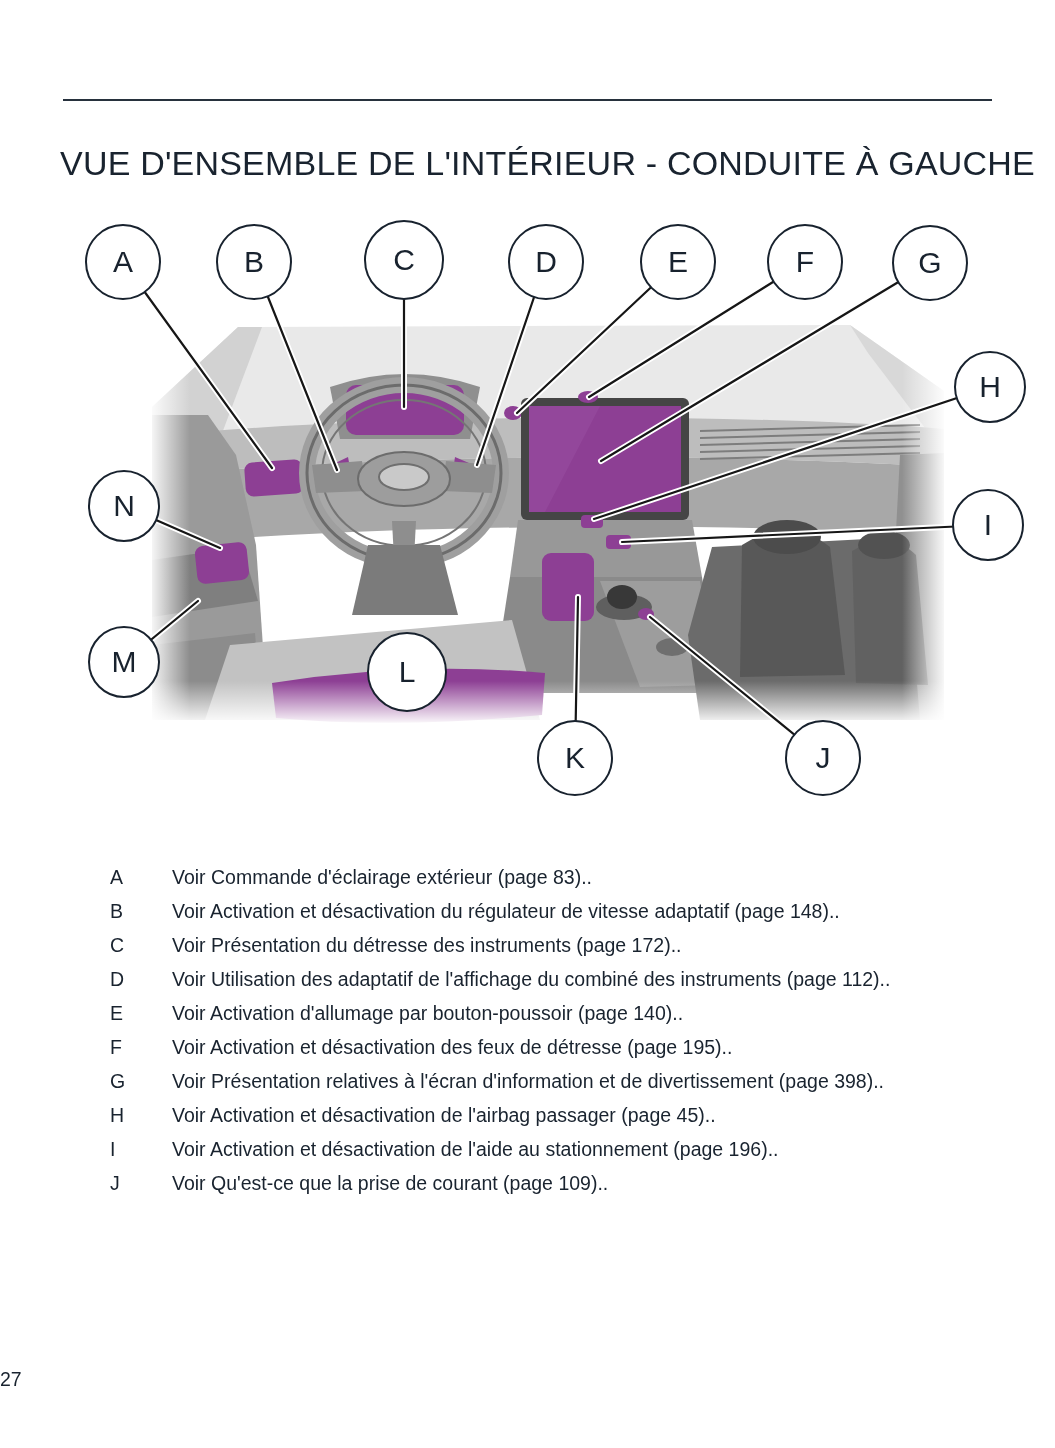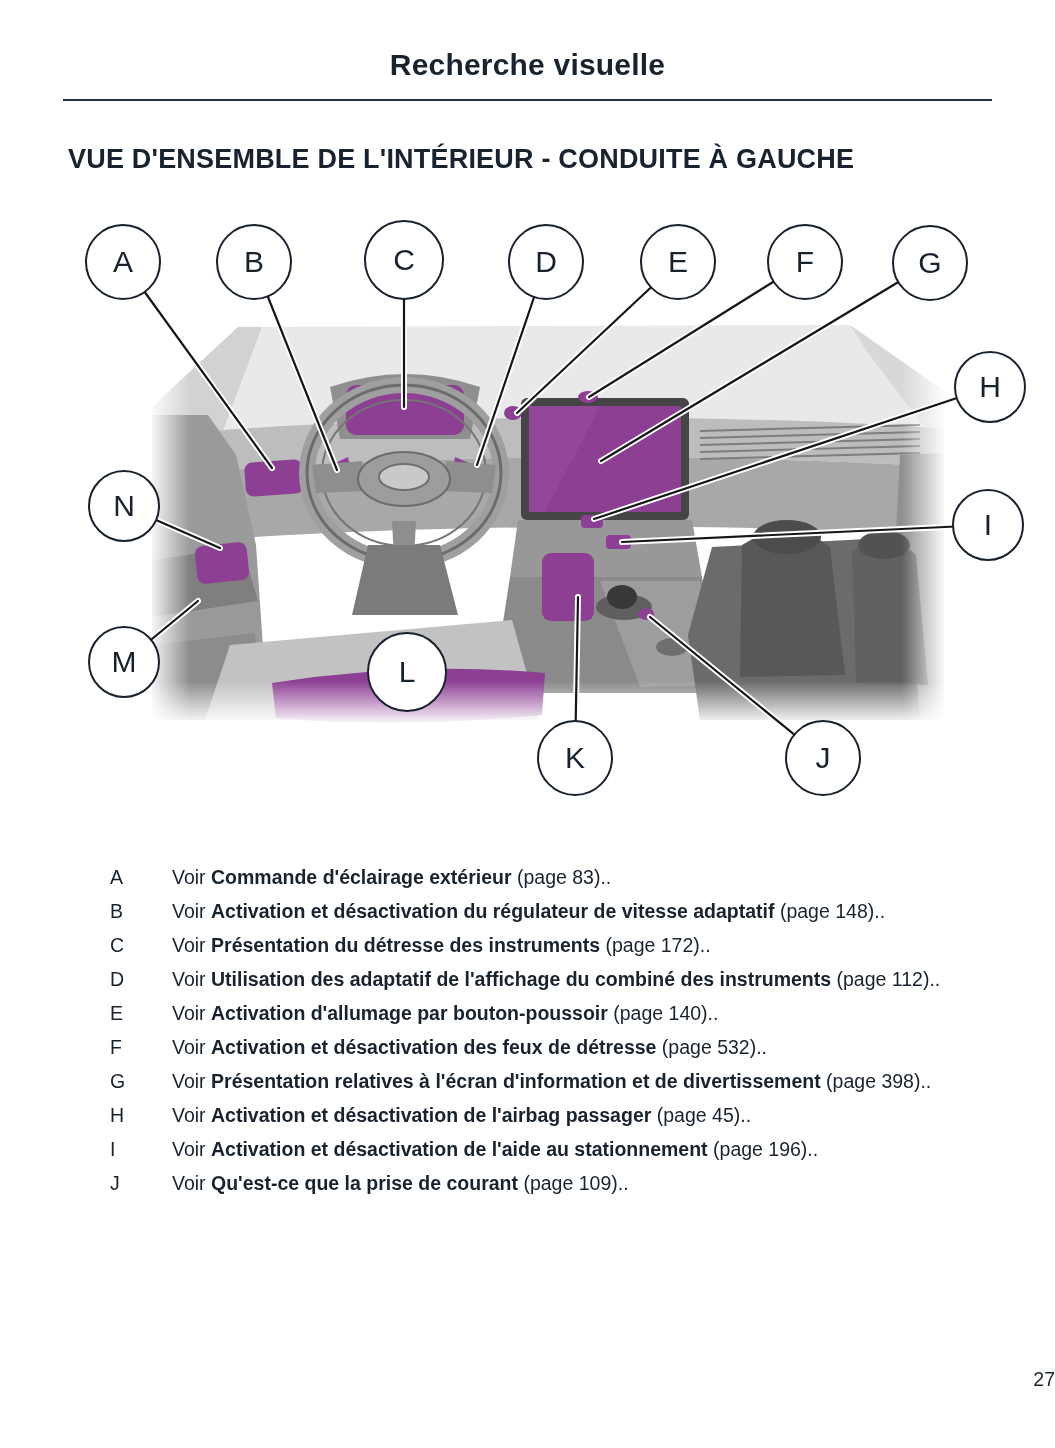--- a/index.html
+++ b/index.html
@@ -14,22 +14,22 @@
 
   h1.title {
     position:absolute; top:48px; left:0; width:100%;
     text-align:center; font-size:30px; font-weight:bold; letter-spacing:0.2px;
   }
   .rule {
     position:absolute; top:99px; left:63px; right:63px;
     border-top:2px solid #27313d;
   }
   h2.section {
-    position:absolute; top:144px; left:68px; right:40px;
-    font-size:27px; font-weight:bold; letter-spacing:0.2px;
+    position:absolute; top:144px; left:60px; right:40px;
+    font-size:34px; font-weight:normal; letter-spacing:0.2px;
     white-space:nowrap;
   }
 
   .diagram { position:absolute; top:215px; left:0; width:1055px; height:592px; }
   .diagram svg { position:absolute; left:0; top:0; }
 
   .callout {
     position:absolute; width:76px; height:76px; border-radius:50%;
     background:#ffffff; border:2.5px solid #18222e;
     display:flex; align-items:center; justify-content:center;
@@ -38,33 +38,32 @@
   .callout.lg { width:80px; height:80px; }
   .callout.sm { width:72px; height:72px; }
 
   .refs {
     position:absolute; top:864px; left:110px; width:890px;
     font-size:19.5px; line-height:26px;
   }
   .ref-row { display:flex; margin-bottom:8px; }
   .ref-letter { flex:0 0 62px; width:62px; }
   .ref-text { flex:1; max-width:822px; }
-  .ref-link { font-weight:bold; }
+  .ref-link { font-weight:normal; }
 
   .page-number {
     position:absolute; top:1368px; left:0; width:100%;
-    text-align:right; font-size:19.5px;
+    text-align:left; font-size:19.5px;
   }
 </style>
 </head>
 <body>
 
 <div class="page">
 
-  <h1 class="title">Recherche visuelle</h1>
   <div class="rule"></div>
 
   <h2 class="section">VUE D'ENSEMBLE DE L'INTÉRIEUR - CONDUITE À GAUCHE</h2>
 
   <div class="diagram">
     <svg width="1055" height="592" viewBox="0 0 1055 592">
       <defs>
         <linearGradient id="fadeL" x1="0" y1="0" x2="1" y2="0">
           <stop offset="0" stop-color="#ffffff"></stop>
             <stop offset="1" stop-color="#ffffff" stop-opacity="0"></stop>
@@ -223,21 +222,21 @@
     <div class="ref-row">
       <span class="ref-letter">D</span>
       <span class="ref-text"><span>Voir </span><b class="ref-link">Utilisation des adaptatif de l'affichage du combiné des instruments</b><span> (page 112)..</span></span>
     </div>
     <div class="ref-row">
       <span class="ref-letter">E</span>
       <span class="ref-text"><span>Voir </span><b class="ref-link">Activation d'allumage par bouton-poussoir</b><span> (page 140)..</span></span>
     </div>
     <div class="ref-row">
       <span class="ref-letter">F</span>
-      <span class="ref-text"><span>Voir </span><b class="ref-link">Activation et désactivation des feux de détresse</b><span> (page 532)..</span></span>
+      <span class="ref-text"><span>Voir </span><b class="ref-link">Activation et désactivation des feux de détresse</b><span> (page 195)..</span></span>
     </div>
     <div class="ref-row">
       <span class="ref-letter">G</span>
       <span class="ref-text"><span>Voir </span><b class="ref-link">Présentation relatives à l'écran d'information et de divertissement</b><span> (page 398)..</span></span>
     </div>
     <div class="ref-row">
       <span class="ref-letter">H</span>
       <span class="ref-text"><span>Voir </span><b class="ref-link">Activation et désactivation de l'airbag passager</b><span> (page 45)..</span></span>
     </div>
     <div class="ref-row">

